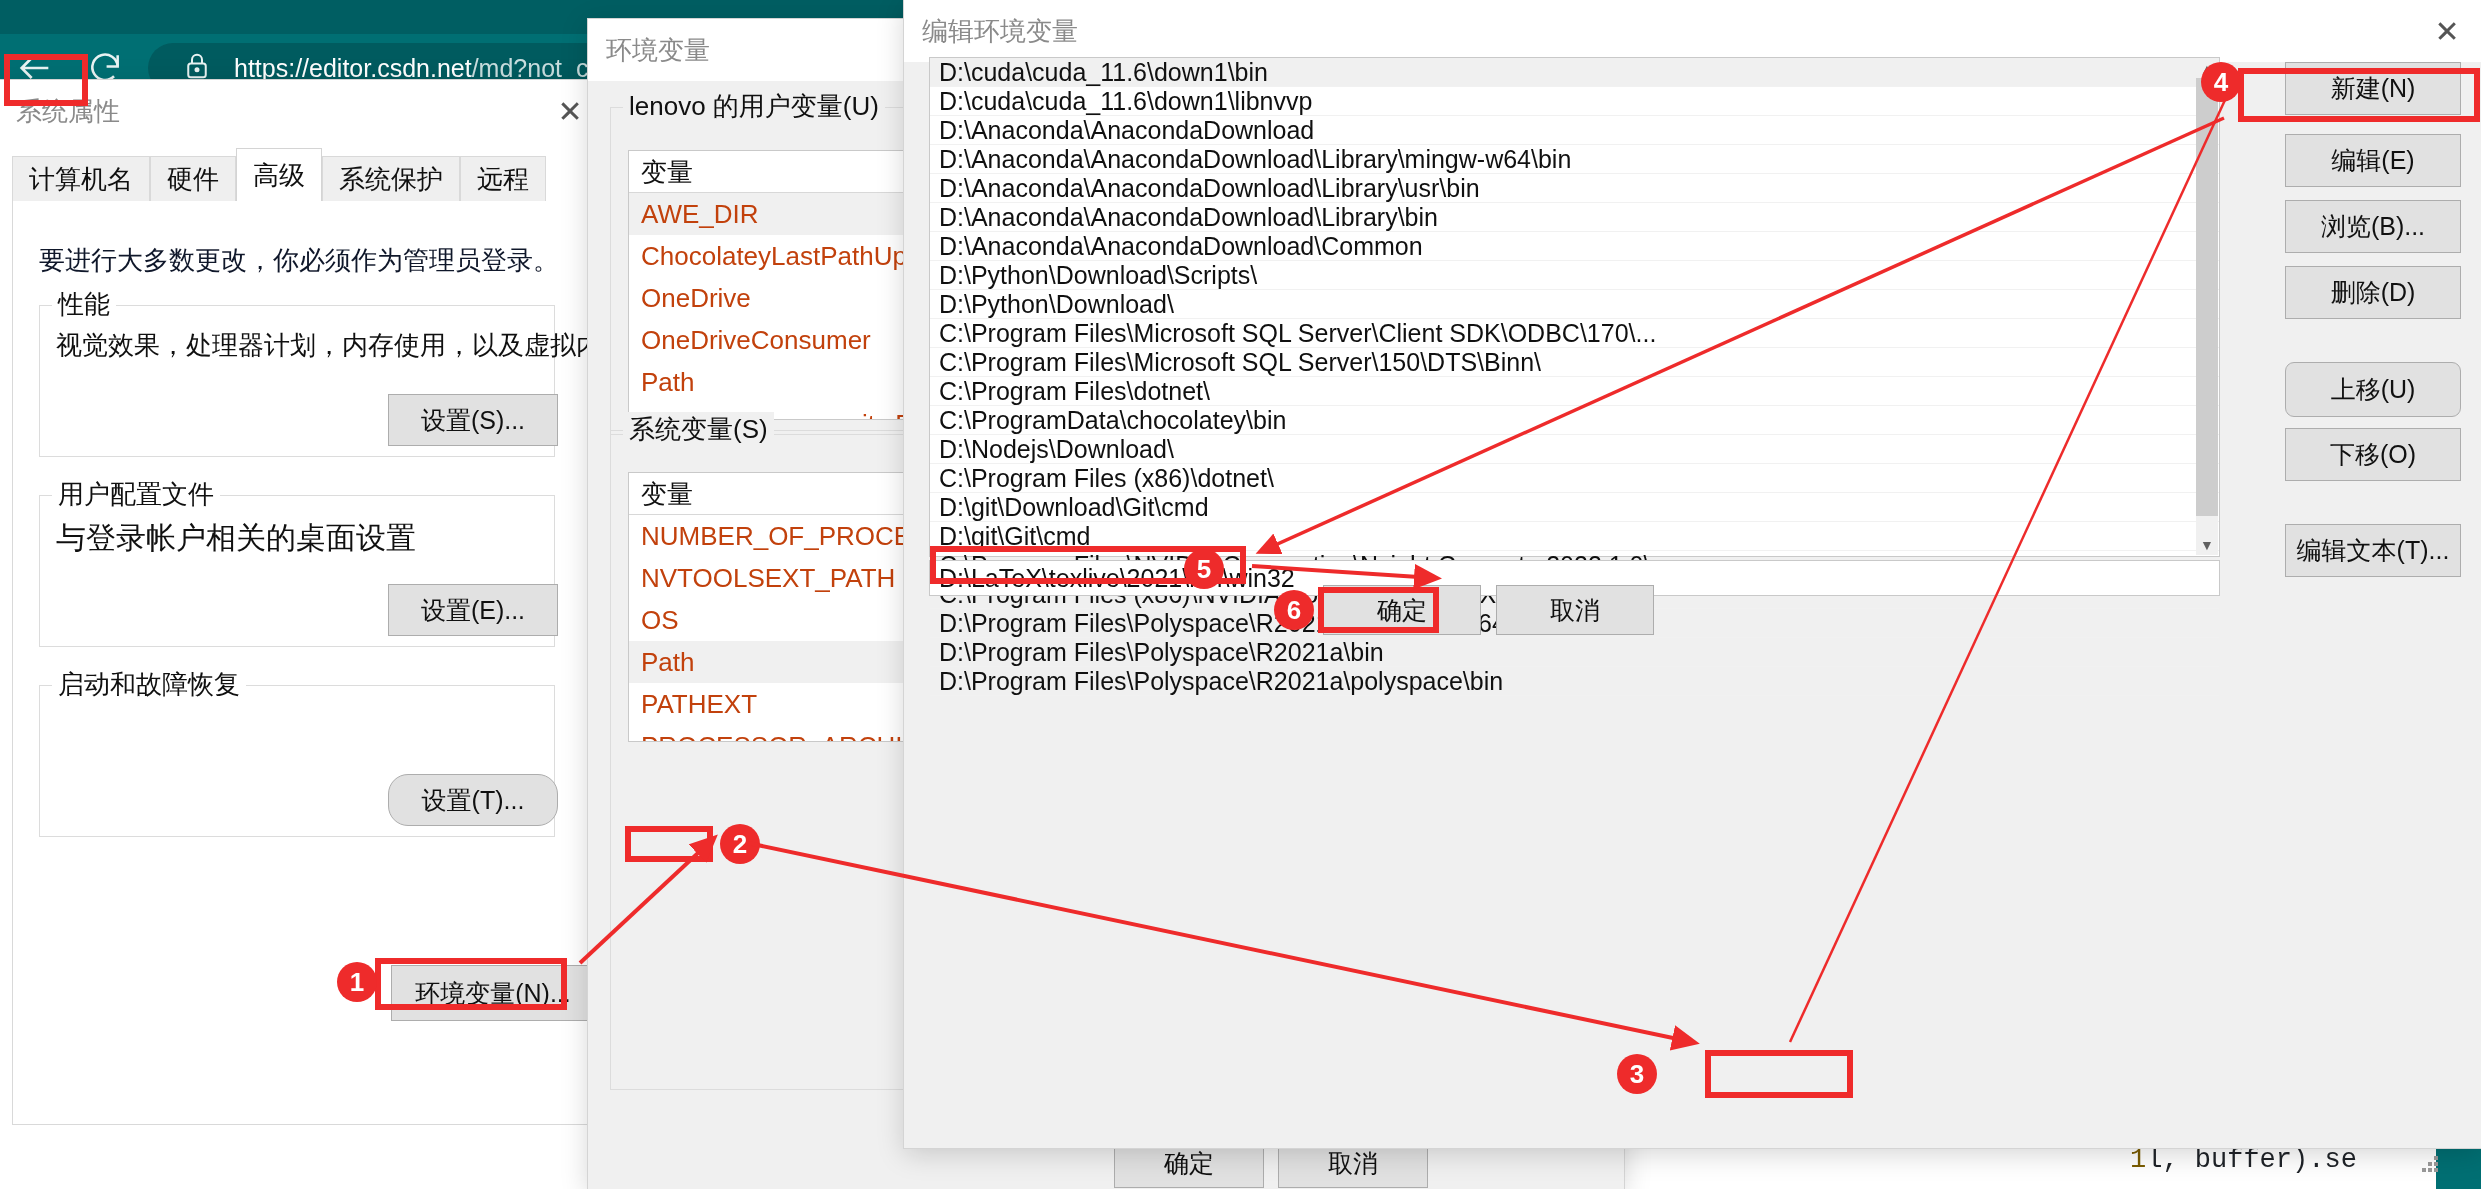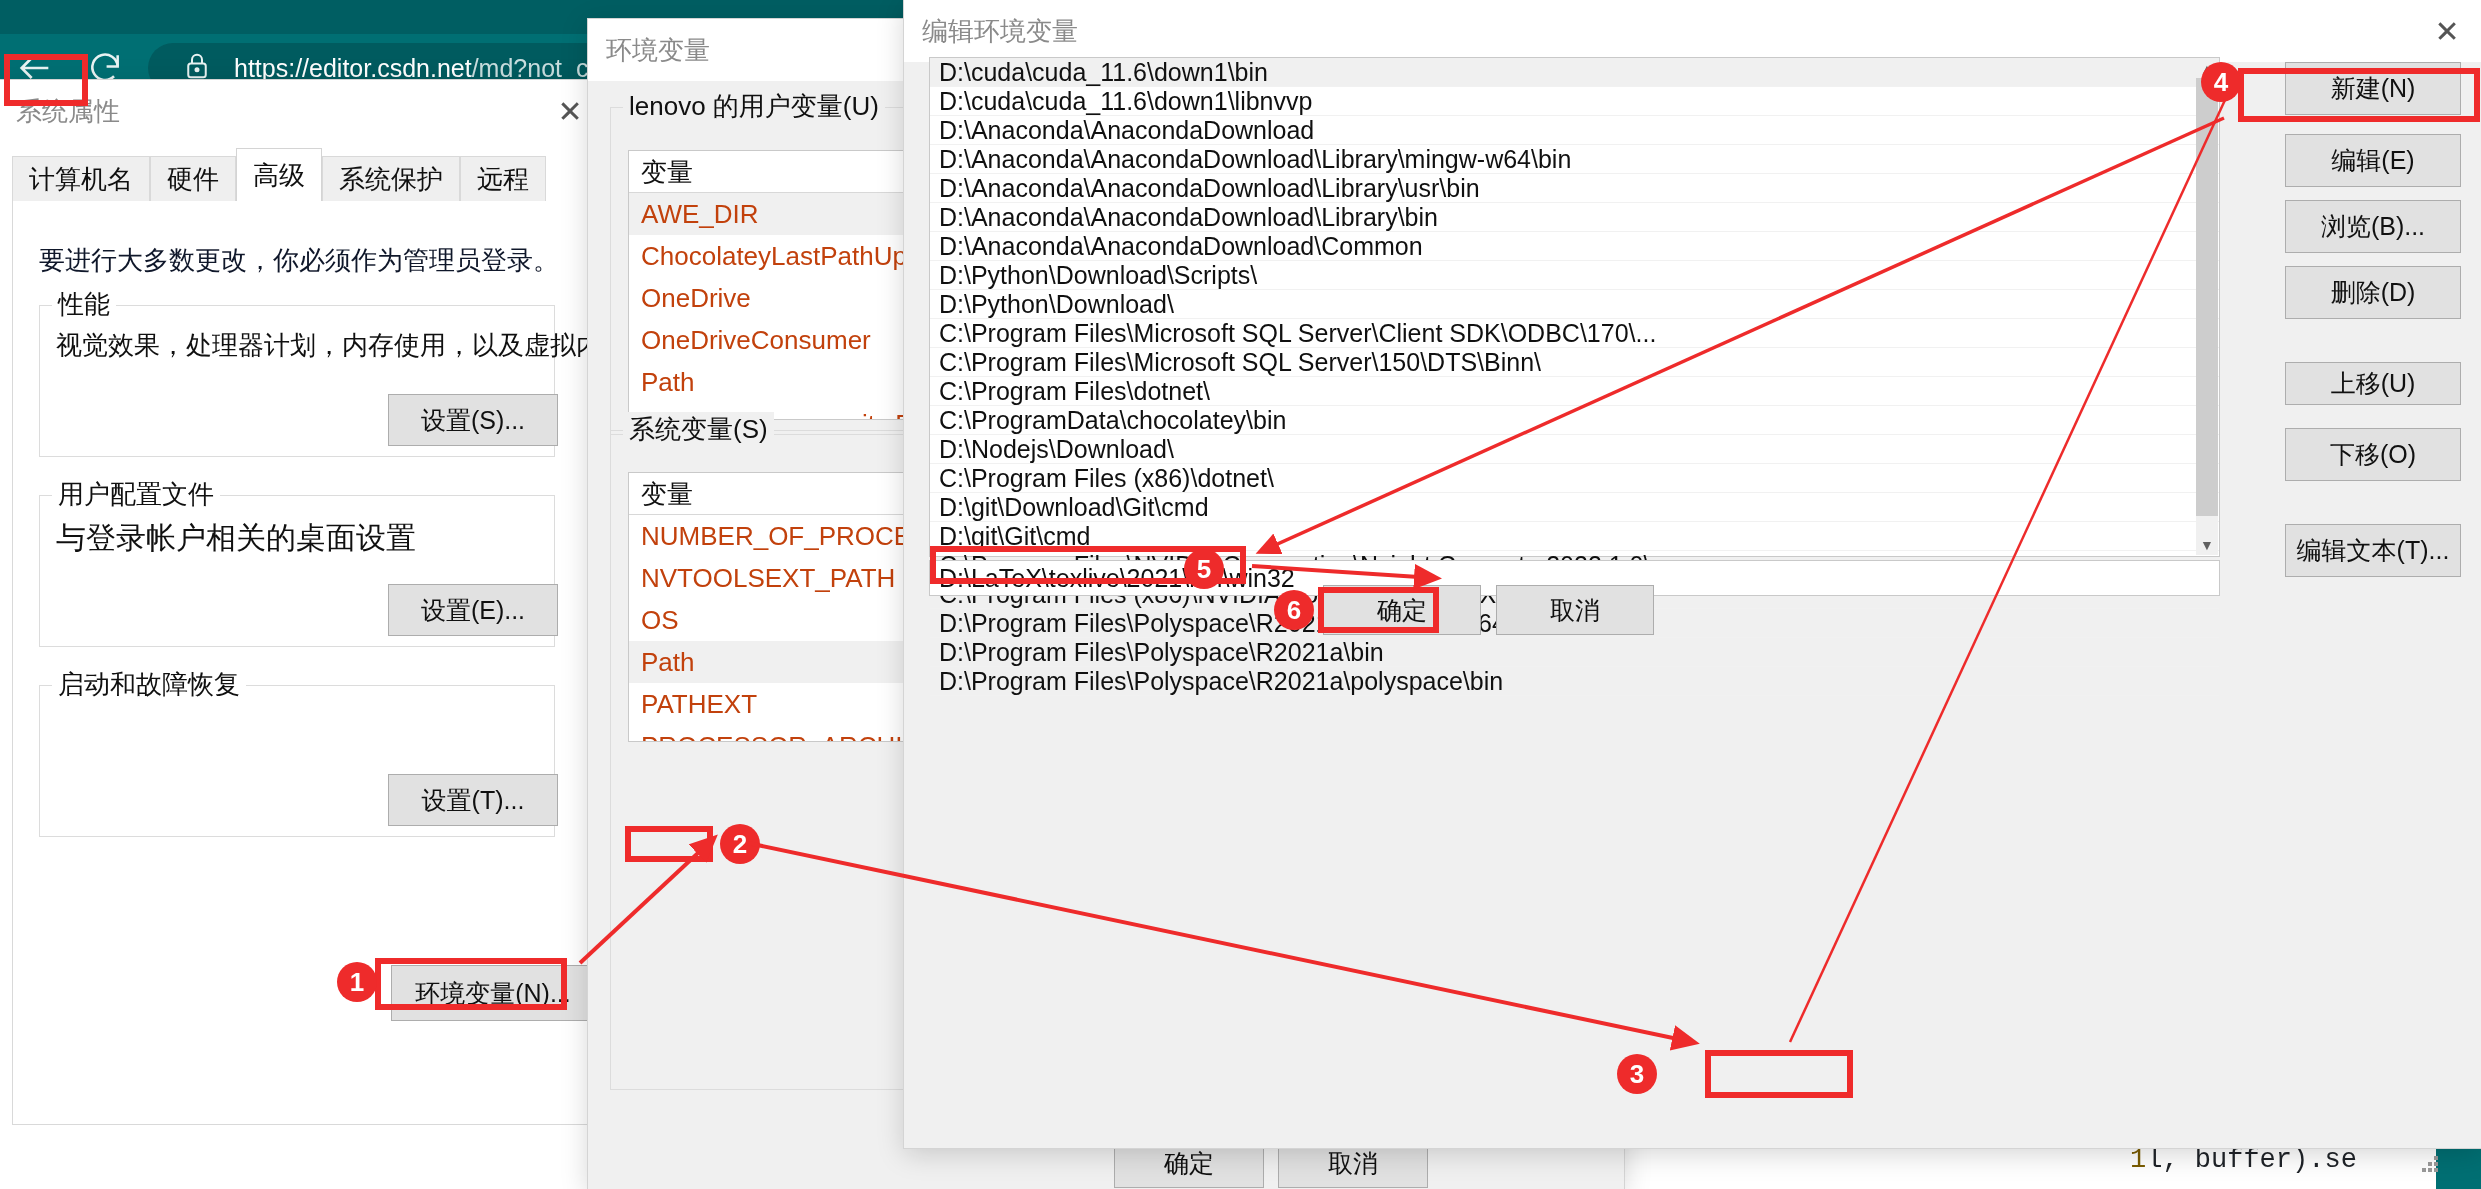--- a/index.html
+++ b/index.html
@@ -259,21 +259,21 @@
       </div>
 
       <div class="grp" style="left:26px;top:294px;width:516px;height:152px;">
         <span class="grp-label">用户配置文件</span>
         <div style="position:absolute;left:16px;top:22px;font-size:30px;color:#101010;white-space:nowrap;">与登录帐户相关的桌面设置</div>
         <button class="btn" style="position:absolute;left:348px;top:88px;width:170px;height:52px;">设置(E)...</button>
       </div>
 
       <div class="grp" style="left:26px;top:484px;width:516px;height:152px;">
         <span class="grp-label">启动和故障恢复</span>
-        <button class="btn" style="position:absolute;left:348px;top:88px;width:170px;height:52px;">设置(T)...</button>
+        <button class="btn" style="position:absolute;left:348px;top:88px;width:170px;height:52px;border-radius:20px;">设置(T)...</button>
       </div>
 
       <button class="btn" style="position:absolute;left:378px;top:764px;width:204px;height:56px;">环境变量(N)...</button>
     </div>
 
   </div>
 
   <div class="dlg" id="envvars">
     <div class="dlg-title">
       <span>环境变量</span>
@@ -392,21 +392,21 @@
       <div class="scroll-thumb"></div>
       <div class="scroll-arrow" style="bottom:1px;">▼</div>
     </div>
 
     <div class="pathinput">D:\LaTeX\texlive\2021\bin\win32</div>
 
     <button class="btn" style="position:absolute;left:1381px;top:62px;width:176px;height:53px;">新建(N)</button>
     <button class="btn" style="position:absolute;left:1381px;top:134px;width:176px;height:53px;">编辑(E)</button>
     <button class="btn" style="position:absolute;left:1381px;top:200px;width:176px;height:53px;">浏览(B)...</button>
     <button class="btn" style="position:absolute;left:1381px;top:266px;width:176px;height:53px;">删除(D)</button>
-    <button class="btn" style="position:absolute;left:1381px;top:362px;width:176px;height:43px;">上移(U)</button>
+    <button class="btn" style="position:absolute;left:1381px;top:362px;width:176px;height:55px;border-radius:9px;">上移(U)</button>
     <button class="btn" style="position:absolute;left:1381px;top:428px;width:176px;height:53px;">下移(O)</button>
     <button class="btn" style="position:absolute;left:1381px;top:524px;width:176px;height:53px;">编辑文本(T)...</button>
 
     <button class="btn" style="position:absolute;left:419px;top:585px;width:158px;height:50px;">确定</button>
     <button class="btn" style="position:absolute;left:592px;top:585px;width:158px;height:50px;">取消</button>
   </div>
 
   <div class="redbox" style="left:4px;top:54px;width:84px;height:52px;"></div>
 
   <div class="redbox" style="left:375px;top:958px;width:192px;height:52px;"></div>

